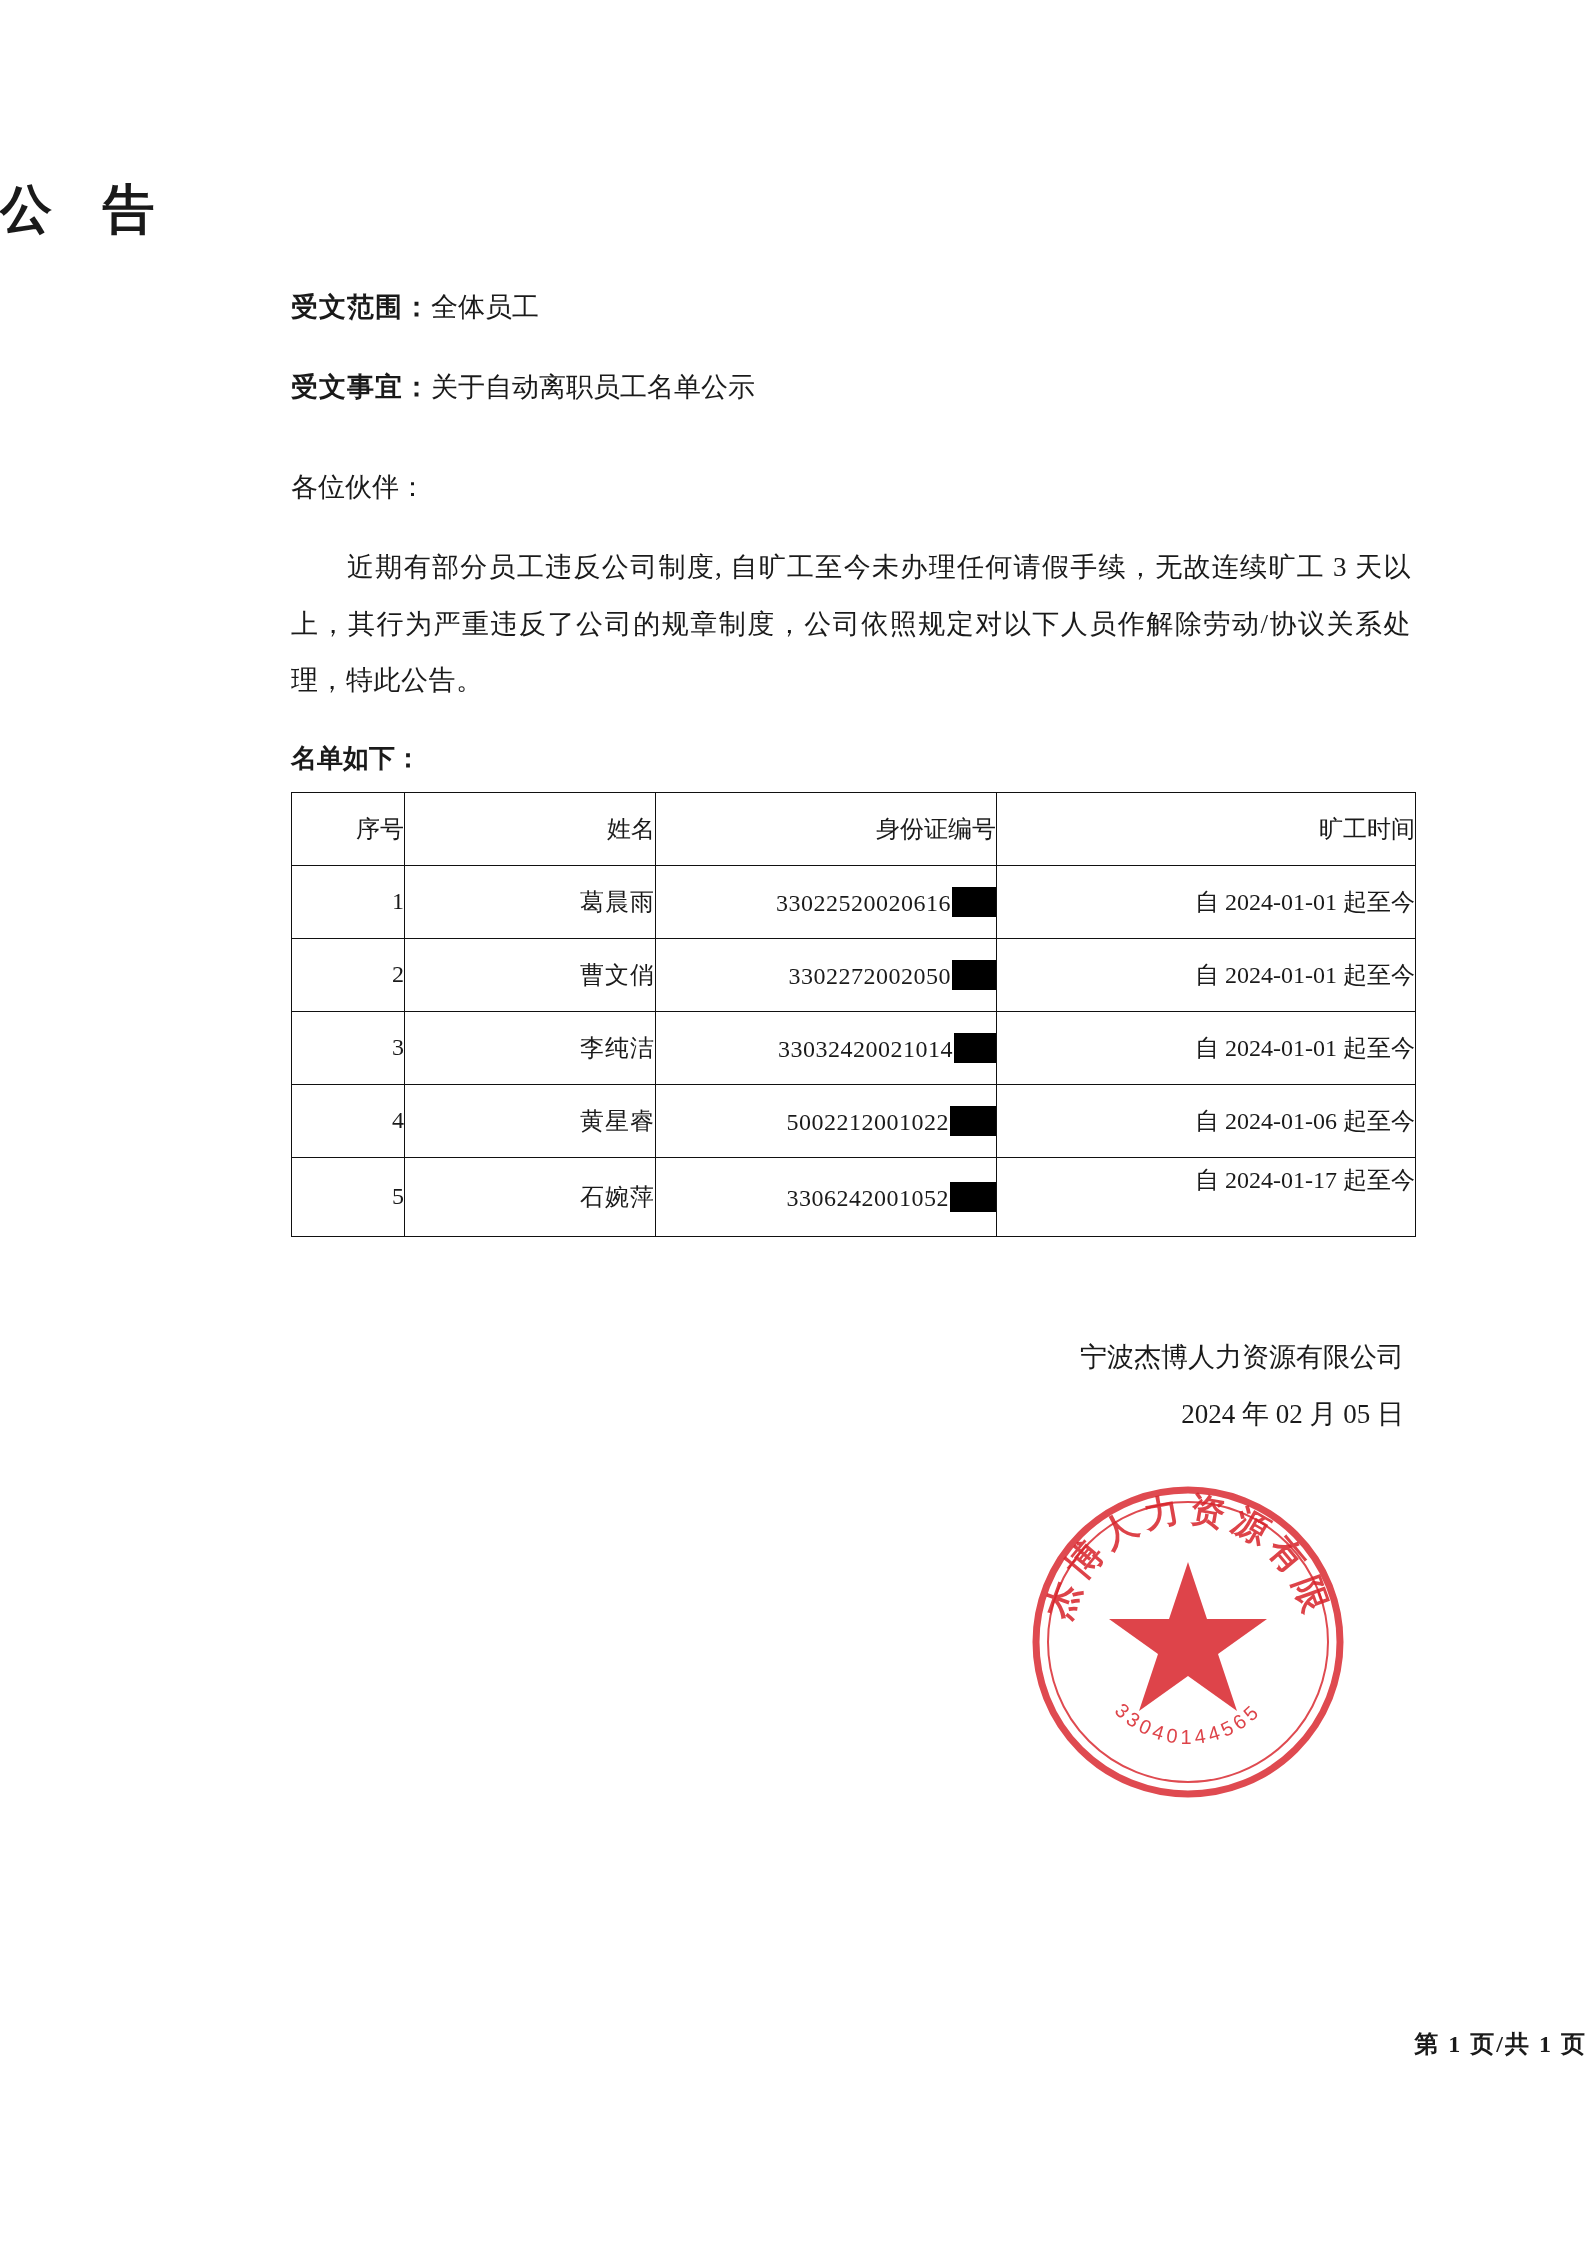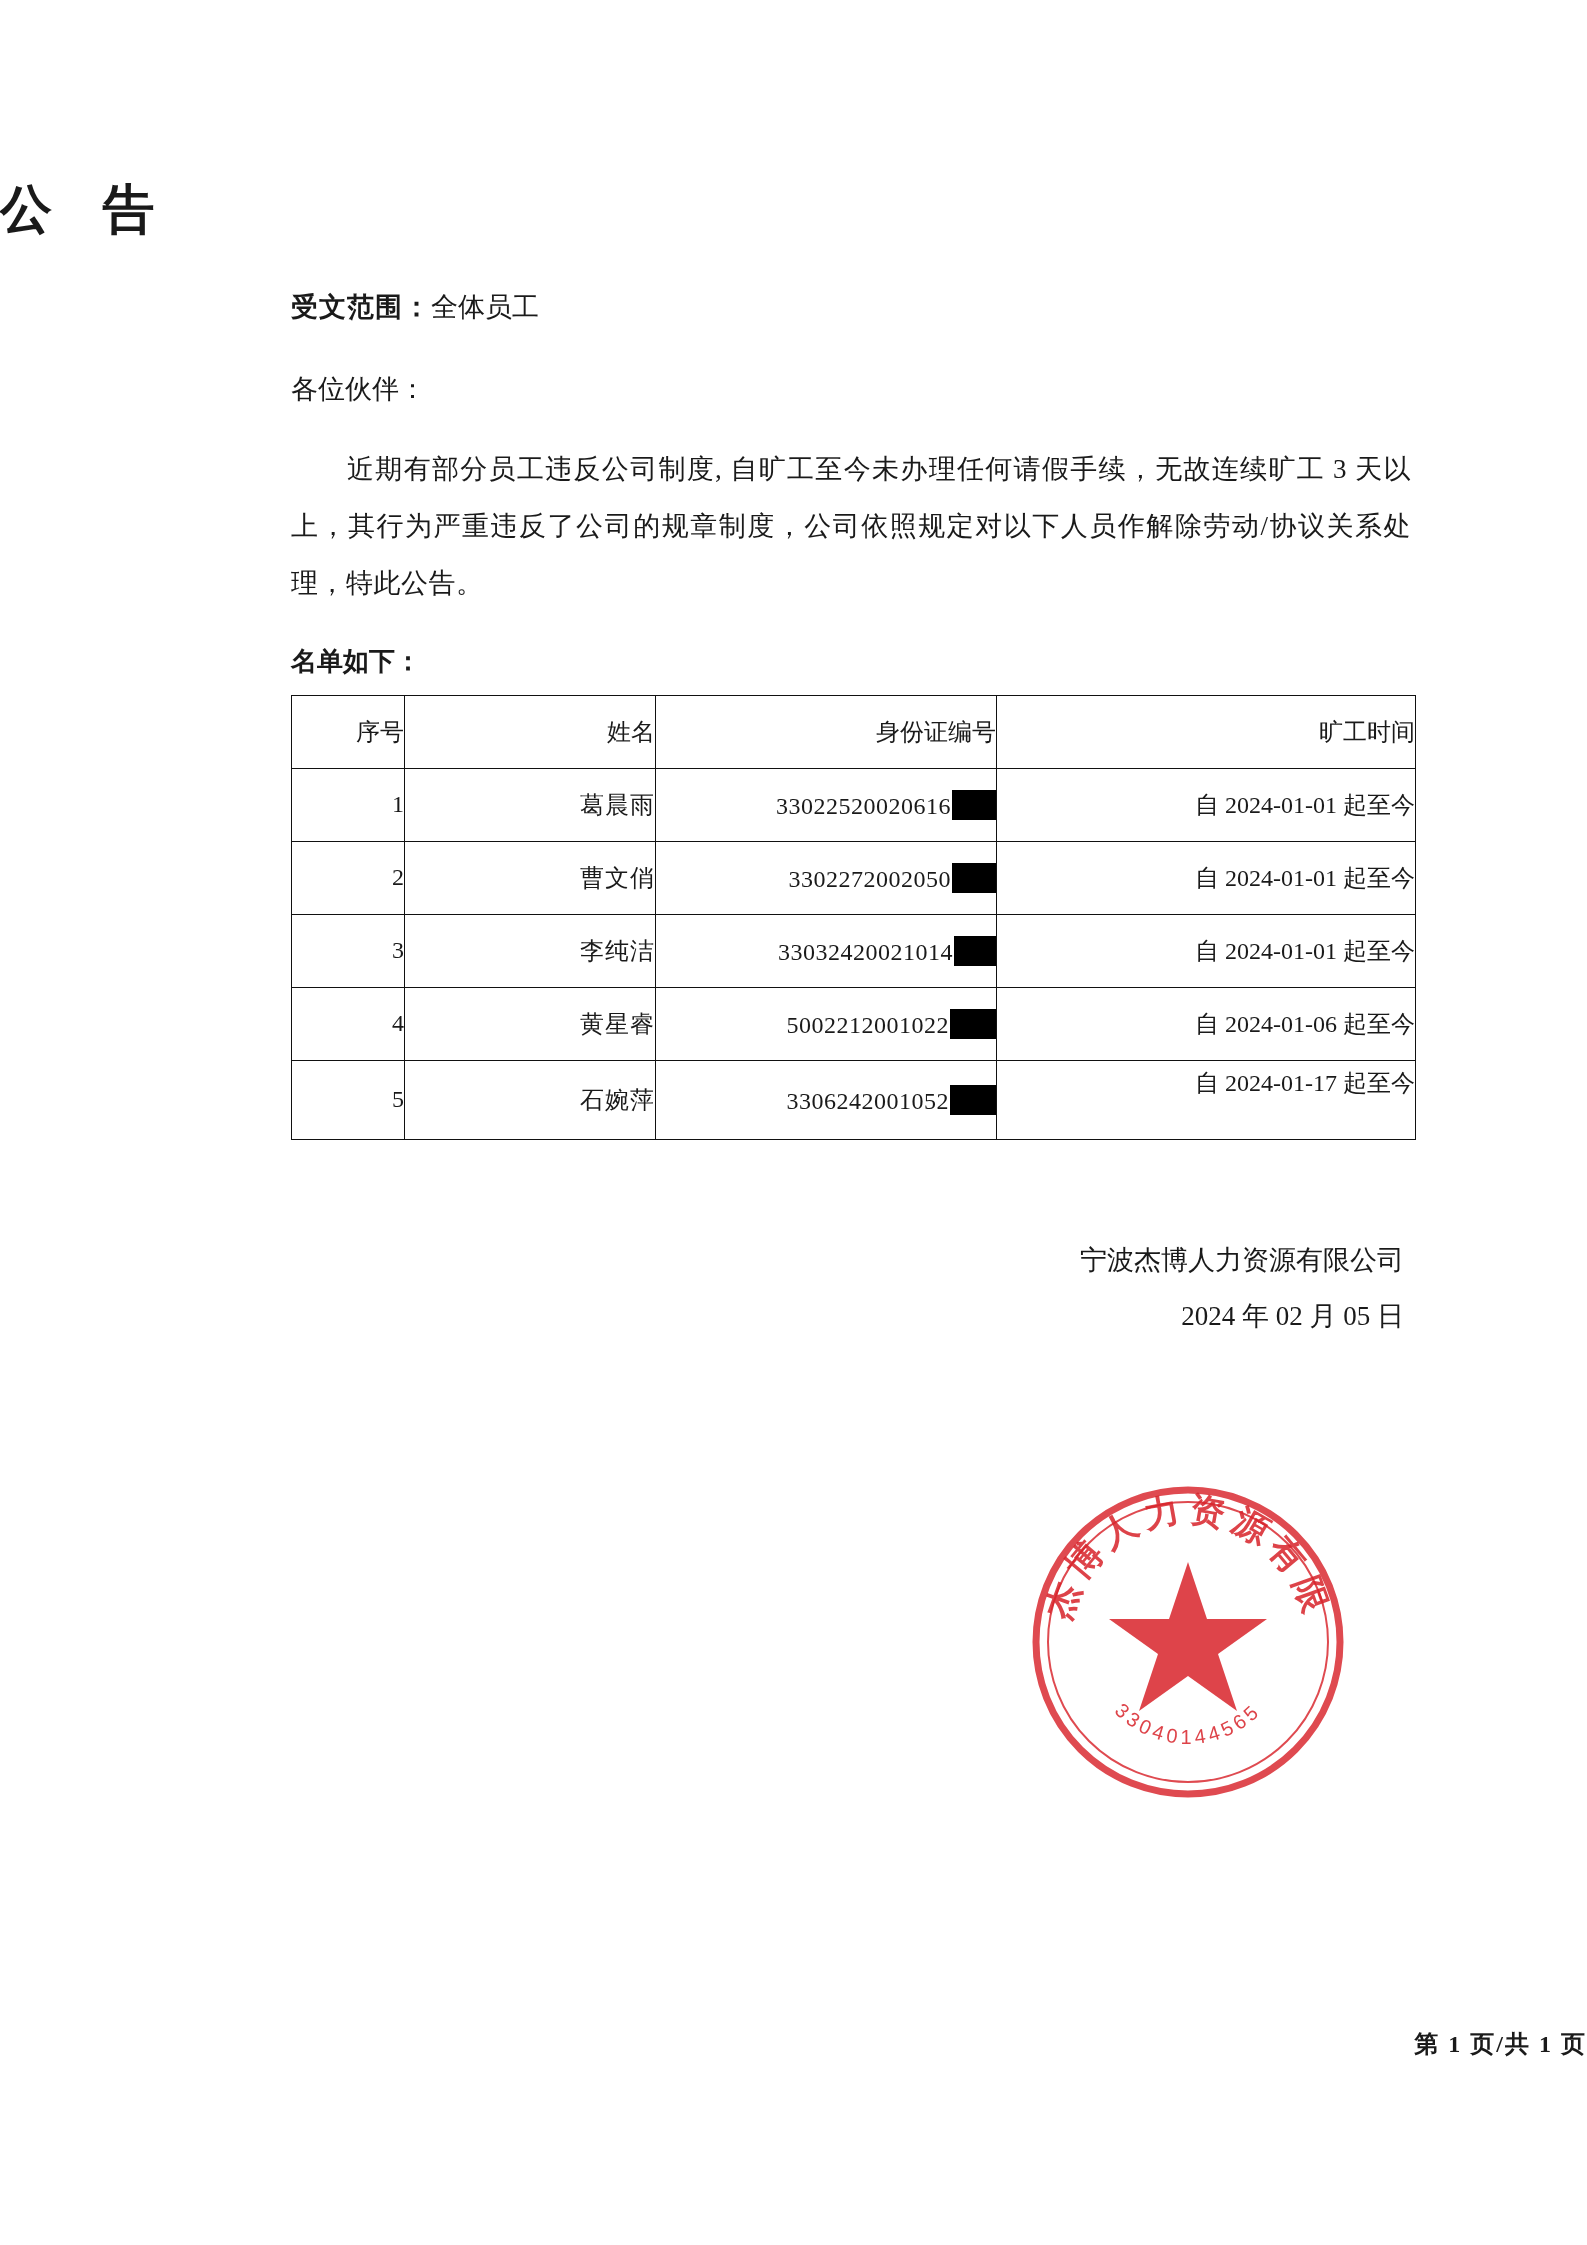--- a/index.html
+++ b/index.html
@@ -52,21 +52,21 @@
   .meta-line.first { margin-top: 112px; }
   .meta-block-label {
     font-size: 27px;
     margin-top: 44px;
     font-weight: bold;
     font-family: "Liberation Sans", "DejaVu Sans", sans-serif;
     letter-spacing: 1px;
   }
   .salutation {
     font-size: 27px;
-    margin-top: 46px;
+    margin-top: 63px;
   }
   .para {
     font-size: 27px;
     margin-top: 34px;
     line-height: 2.1;
     text-indent: 56px;
     text-align: justify;
     letter-spacing: 0.5px;
   }
   .list-label {
@@ -154,20 +154,23 @@
 
   <div class="title">公 告</div>
 
   <div class="body-area">
 
 
     <div class="meta-line">
       <span class="lbl">受文范围：</span><span class="val">全体员工</span>
     </div>
 
+    <div class="meta-line">
+      <span class="lbl">受文事宜：</span><span class="val">关于自动离职员工名单公示</span>
+    </div>
 
 
     <div class="salutation">各位伙伴：</div>
 
     <div class="para">近期有部分员工违反公司制度, 自旷工至今未办理任何请假手续，无故连续旷工 3 天以上，其行为严重违反了公司的规章制度，公司依照规定对以下人员作解除劳动/协议关系处理，特此公告。</div>
 
     <div class="list-label">名单如下：</div>
 
     <table class="namelist">
       <thead>

